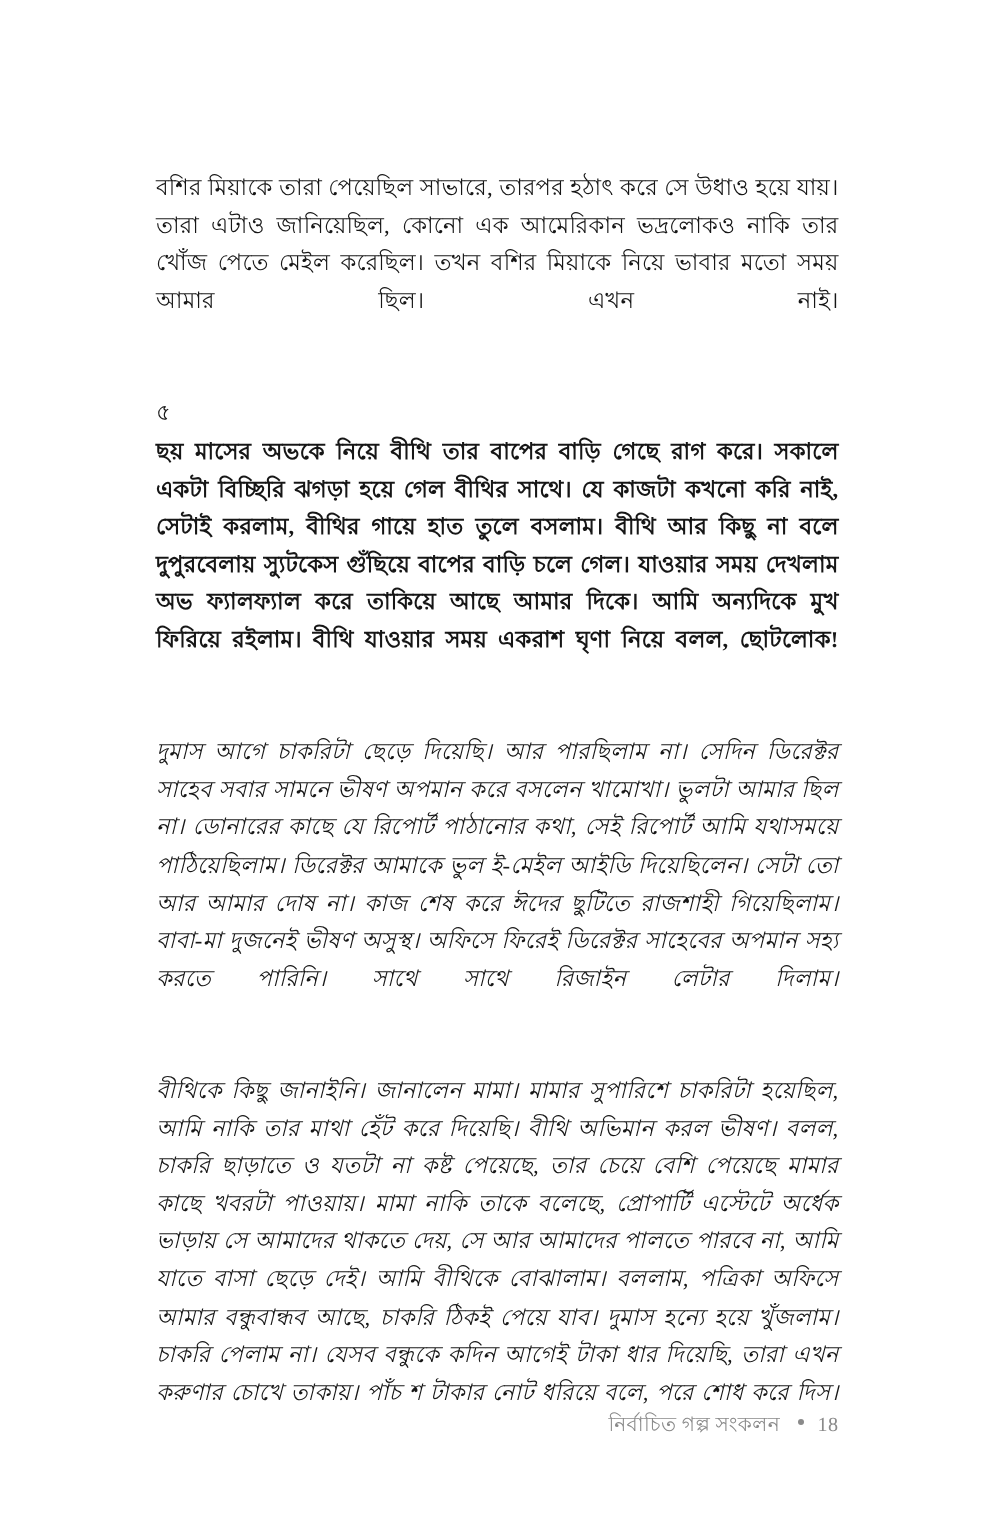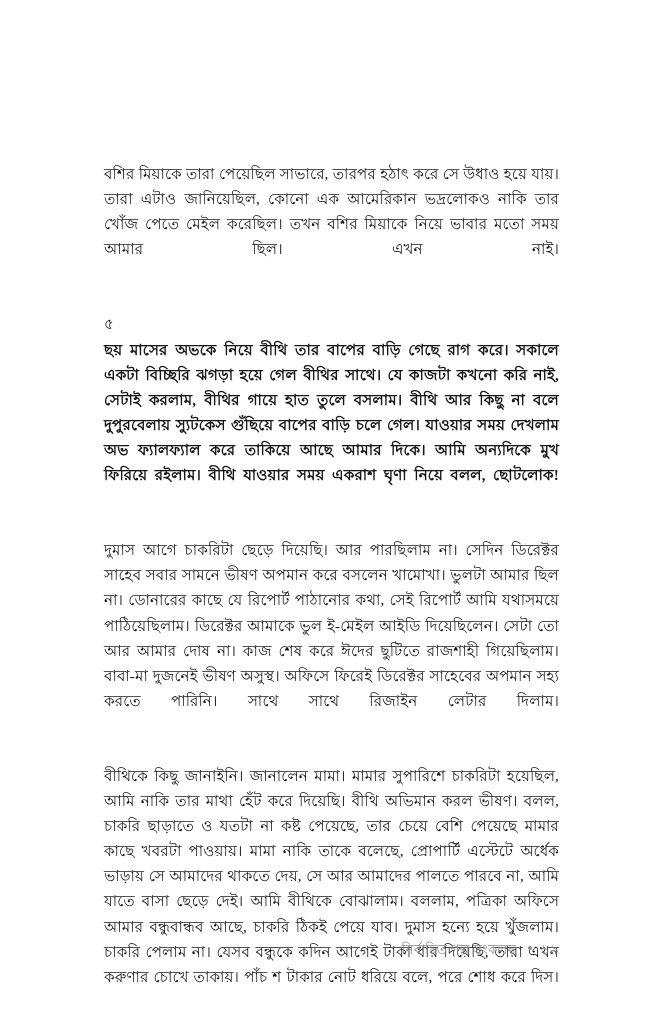--- a/index.html
+++ b/index.html
@@ -22,21 +22,20 @@
     background: #ffffff;
     overflow: hidden;
     box-sizing: border-box;
   }
 
   .text-block {
     position: absolute;
     left: 104px;
     top: 114px;
     width: 455px;
-    margin-top: 48px;
   }
 
   .para {
     margin: 0;
     font-size: 15.1px;
     line-height: 25.1px;
     text-align: justify;
     text-justify: inter-word;
     color: #161616;
     letter-spacing: 0.01em;
@@ -45,20 +44,21 @@
 
   
   .para:after {
     content: "";
     display: inline-block;
     width: 100%;
   }
 
   .para-gap-before {
     margin-top: 25px;
+    font-style: italic;
   }
 
   .section-marker {
     margin: 0;
     font-size: 15.1px;
     line-height: 25.1px;
     text-align: left;
     color: #161616;
   }
 
@@ -120,16 +120,16 @@
 
     <p class="para para-gap-before">দুমাস আগে চাকরিটা ছেড়ে দিয়েছি। আর পারছিলাম না। সেদিন ডিরেক্টর সাহেব সবার সামনে ভীষণ অপমান করে বসলেন খামোখা। ভুলটা আমার ছিল না। ডোনারের কাছে যে রিপোর্ট পাঠানোর কথা, সেই রিপোর্ট আমি যথাসময়ে পাঠিয়েছিলাম। ডিরেক্টর আমাকে ভুল ই-মেইল আইডি দিয়েছিলেন। সেটা তো আর আমার দোষ না। কাজ শেষ করে ঈদের ছুটিতে রাজশাহী গিয়েছিলাম। বাবা-মা দুজনেই ভীষণ অসুস্থ। অফিসে ফিরেই ডিরেক্টর সাহেবের অপমান সহ্য করতে পারিনি। সাথে সাথে রিজাইন লেটার দিলাম।</p>
 
     <p class="para para-gap-before">বীথিকে কিছু জানাইনি। জানালেন মামা। মামার সুপারিশে চাকরিটা হয়েছিল, আমি নাকি তার মাথা হেঁট করে দিয়েছি। বীথি অভিমান করল ভীষণ। বলল, চাকরি ছাড়াতে ও যতটা না কষ্ট পেয়েছে, তার চেয়ে বেশি পেয়েছে মামার কাছে খবরটা পাওয়ায়। মামা নাকি তাকে বলেছে, প্রোপার্টি এস্টেটে অর্ধেক ভাড়ায় সে আমাদের থাকতে দেয়, সে আর আমাদের পালতে পারবে না, আমি যাতে বাসা ছেড়ে দেই। আমি বীথিকে বোঝালাম। বললাম, পত্রিকা অফিসে আমার বন্ধুবান্ধব আছে, চাকরি ঠিকই পেয়ে যাব। দুমাস হন্যে হয়ে খুঁজলাম। চাকরি পেলাম না। যেসব বন্ধুকে কদিন আগেই টাকা ধার দিয়েছি, তারা এখন করুণার চোখে তাকায়। পাঁচ শ টাকার নোট ধরিয়ে বলে, পরে শোধ করে দিস।</p>
 
   </div>
 
   <div class="footer">
     <span class="footer-title">নির্বাচিত গল্প সংকলন</span>
     <span class="footer-sep"></span>
-    <span class="footer-pagenum">১৯</span>
+    <span class="footer-pagenum">18</span>
   </div>
 
 </div>
 
 </body></html>

